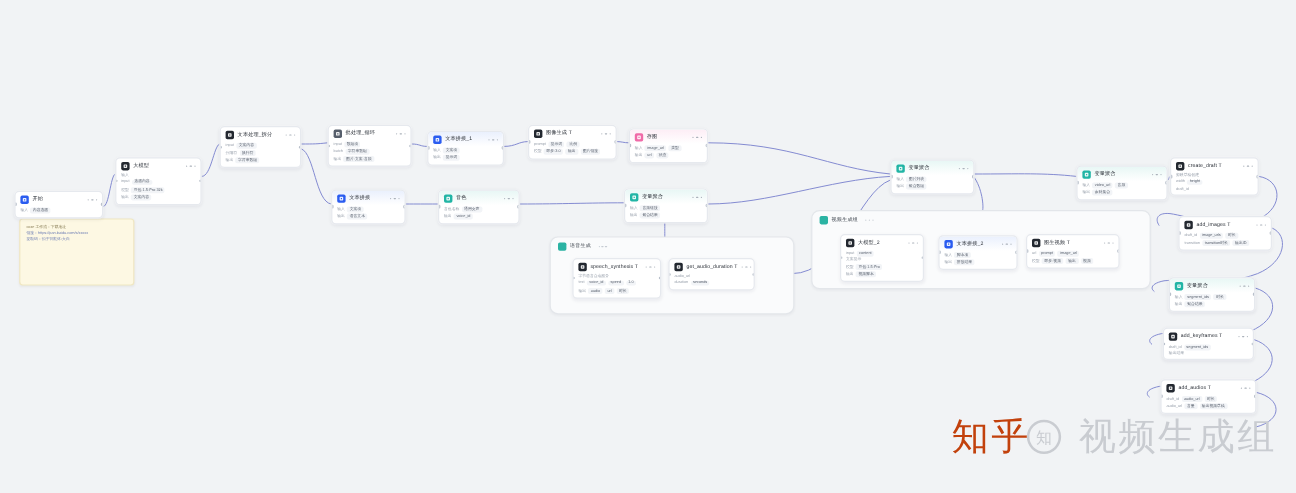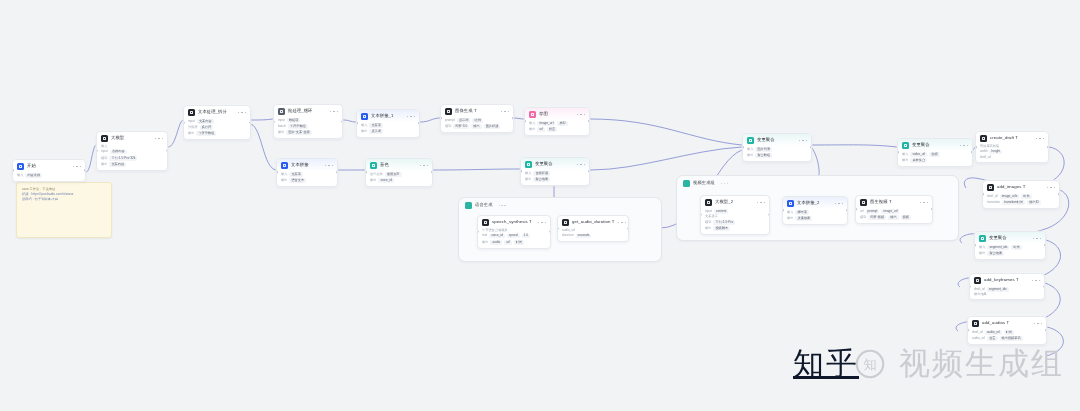--- a/index.html
+++ b/index.html
@@ -103,21 +103,21 @@
   }
   .sticky .sline.link{color:#6f7fb5;}
 
   
   .wm{
     position:absolute;display:flex;align-items:center;gap:10px;
     color:#c9ccd1;user-select:none;
   }
   .wm-text{font-size:31px;line-height:1;letter-spacing:2px;font-weight:400;}
   .wm-logo{width:34px;height:30px;position:relative;}
-  .wm2{color:#0f172a;text-decoration:underline;}
+  .wm2{color:#c2410c;}
 </style>
 </head>
 <body>
 
 <div id="canvas">
 
   <svg id="edges" viewBox="0 0 1080 411">
     <g fill="none" stroke="#6b73c9" stroke-width="0.8" opacity="0.85">
 
       <path d="M86,172 C91,172 92,147 96,145"></path>

